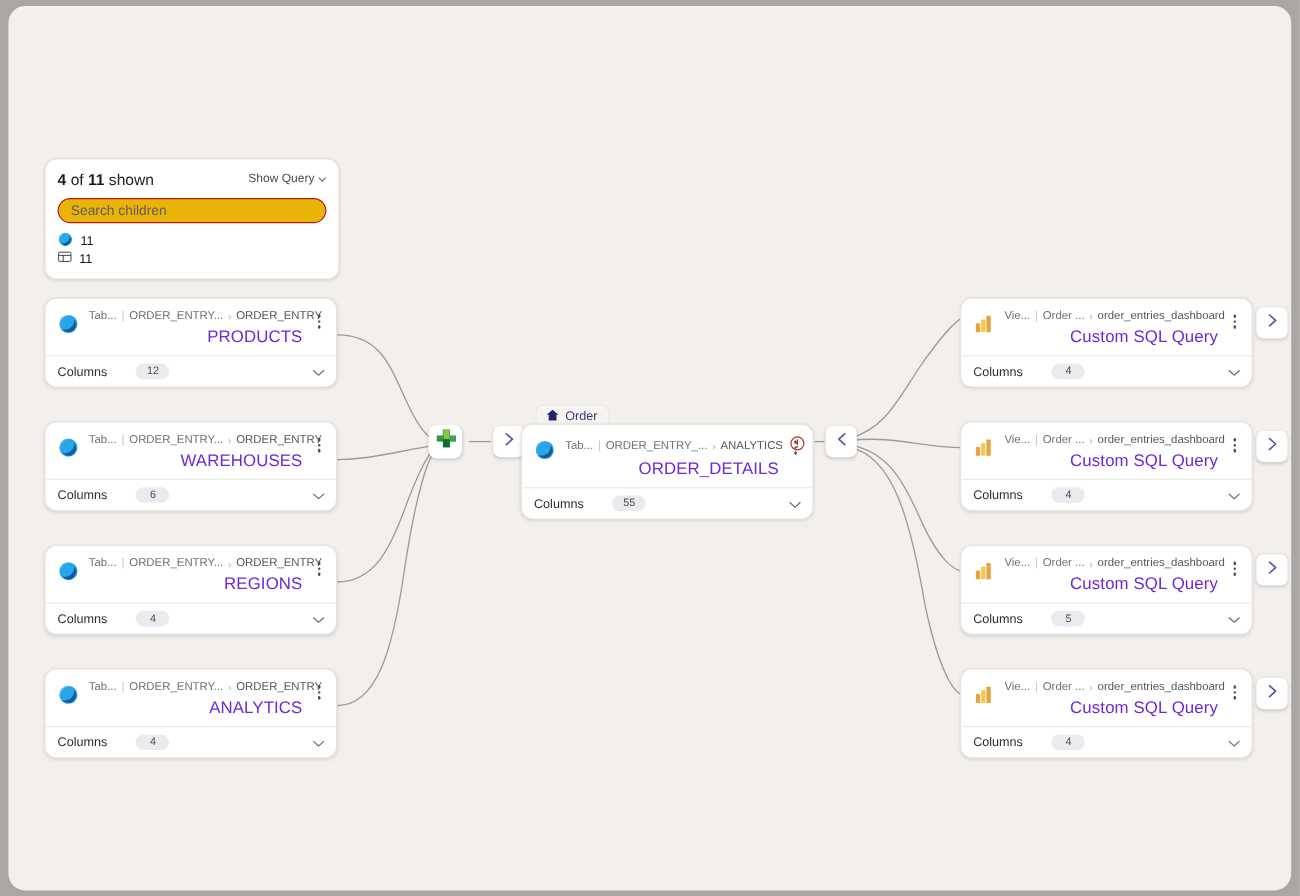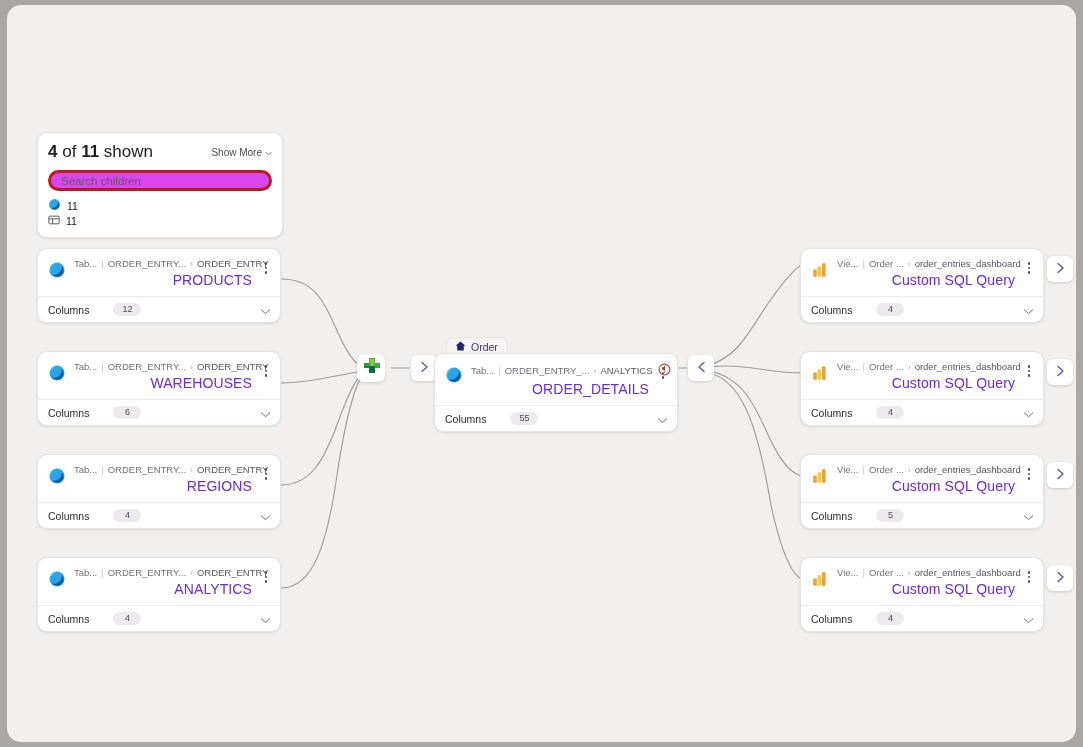--- a/index.html
+++ b/index.html
@@ -46,39 +46,39 @@
     box-shadow: 0 1px 3px rgba(0,0,0,0.10);
     padding: 9px 10px 9px 10px;
   }
   .cp-top {
     display: flex;
     align-items: center;
     justify-content: space-between;
     margin-bottom: 8px;
   }
   .cp-shown {
-    font-size: 17px;
+    font-size: 13px;
     color: #1d1d1f;
   }
   .cp-shown b { font-weight: 700; }
   .cp-showmore {
     font-size: 10px;
     color: #4a4a4f;
     display: flex;
     align-items: center;
     gap: 3px;
     cursor: pointer;
   }
   .cp-search {
     width: 100%;
     box-sizing: border-box;
     height: 21px;
-    border: 3px solid #b91c1c;
+    border: 1px solid #b91c1c;
     border-radius: 11px;
-    background: #d946ef;
+    background: #eab308;
     font-size: 11.5px;
     color: #3b3b40;
     padding: 0 10px;
     outline: none;
     font-family: "Liberation Sans", sans-serif;
   }
   .cp-search::placeholder { color: #5d5d63; }
   .cp-counts { margin-top: 7px; }
   .cp-count-row {
     display: flex;
@@ -247,21 +247,21 @@
 
     <div class="node children-panel" style="left:30px; top:127px;">
       <div class="cp-top">
         <div class="cp-shown">
           <b>4</b>
           <span>of</span>
           <b>11</b>
           <span>shown</span>
         </div>
         <div class="cp-showmore">
-          <span>Show More</span>
+          <span>Show Query</span>
           <span>
             <svg width="7" height="5" viewBox="0 0 7 5">
                 <path d="M0.6 1 L3.5 4 L6.4 1" fill="none" stroke="#6c6c74" stroke-width="0.9"></path>
               </svg>
           </span>
         </div>
       </div>
       <input class="cp-search" type="text" placeholder="Search children" value="" style="">
       <div class="cp-counts">
         <div class="cp-count-row">

